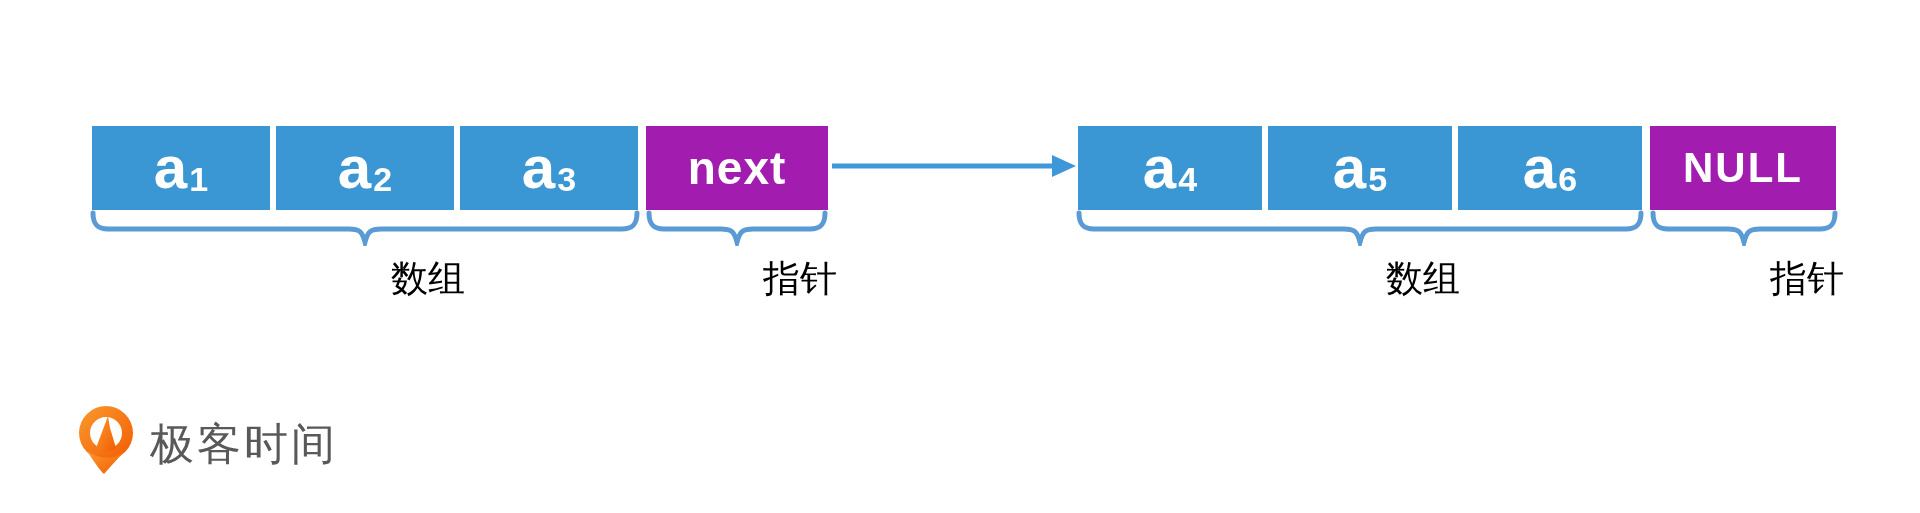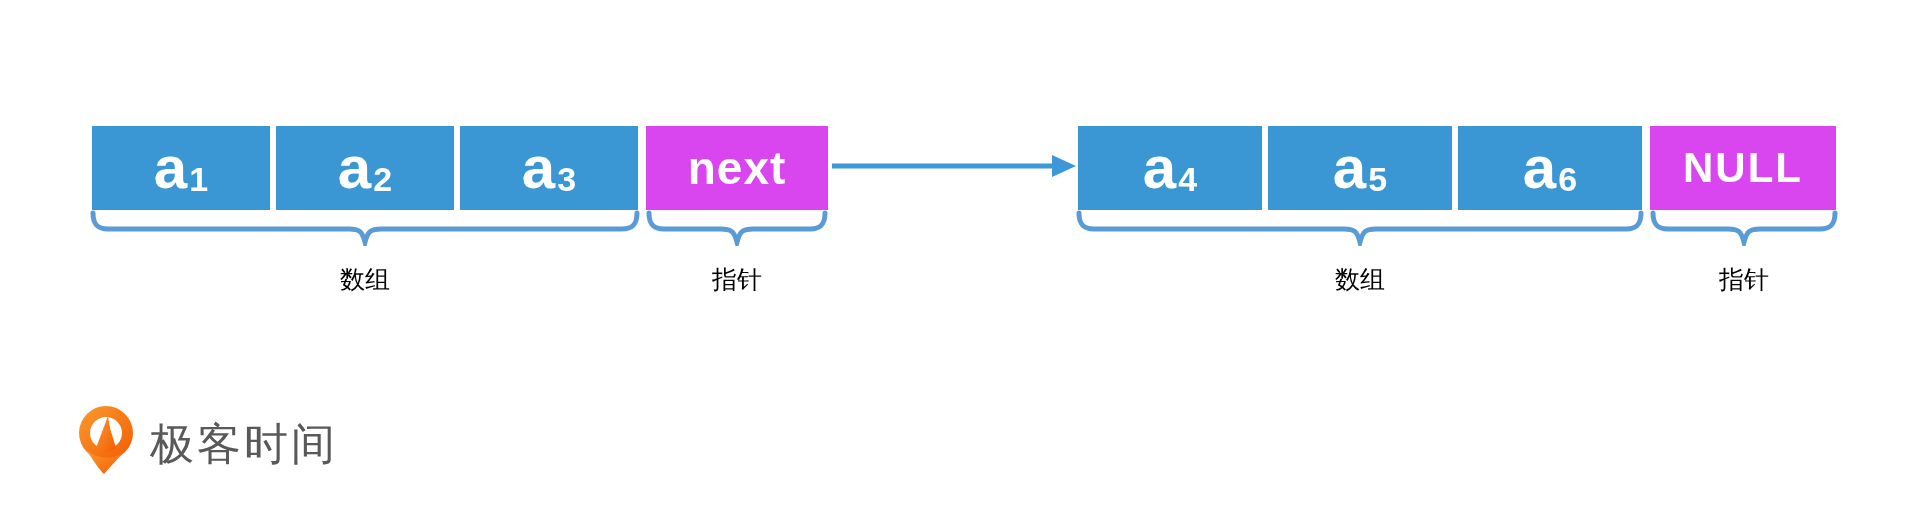--- a/index.html
+++ b/index.html
@@ -17,36 +17,36 @@
   .cells.node1{left:92px;}
   .cells.node2{left:1078px;}
   .cell{
     display:flex;align-items:center;justify-content:center;
     color:#ffffff;
     box-sizing:border-box;
   }
   .cell.blue{background:#3b97d3;width:178px;margin-right:6px;}
   .node2 .cell.blue{width:184px;}
   .cell.blue.last{margin-right:8px;}
-  .cell.yellow{background:#d946ef;width:182px;margin-right:0;}
+  .cell.yellow{background:#a21caf;width:182px;margin-right:0;}
   .node2 .cell.yellow{width:186px;}
 
   .cell .base{font-size:60px;font-weight:700;line-height:1;}
   .cell .sub{font-size:34px;font-weight:700;line-height:1;align-self:flex-end;margin-bottom:14px;margin-left:2px;}
   .cell .ptr-label{font-size:46px;font-weight:700;letter-spacing:1px;}
   .cell .null-label{font-size:42px;font-weight:700;letter-spacing:2px;text-align:center;}
 
   
   .brace{position:absolute;top:210px;height:36px;}
   .brace svg{display:block;}
 
   
   .sec-label{
     position:absolute;top:256px;width:200px;height:46px;
-    text-align:center;font-size:25px;color:#000000;line-height:46px;
+    text-align:right;font-size:37px;color:#000000;line-height:46px;
   }
 
   
   .arrow{position:absolute;left:828px;top:148px;}
 
   
   .logo{position:absolute;left:76px;top:404px;display:flex;align-items:center;}
   .logo-icon{width:60px;height:72px;}
   .logo-text{
     margin-left:14px;margin-top:8px;

